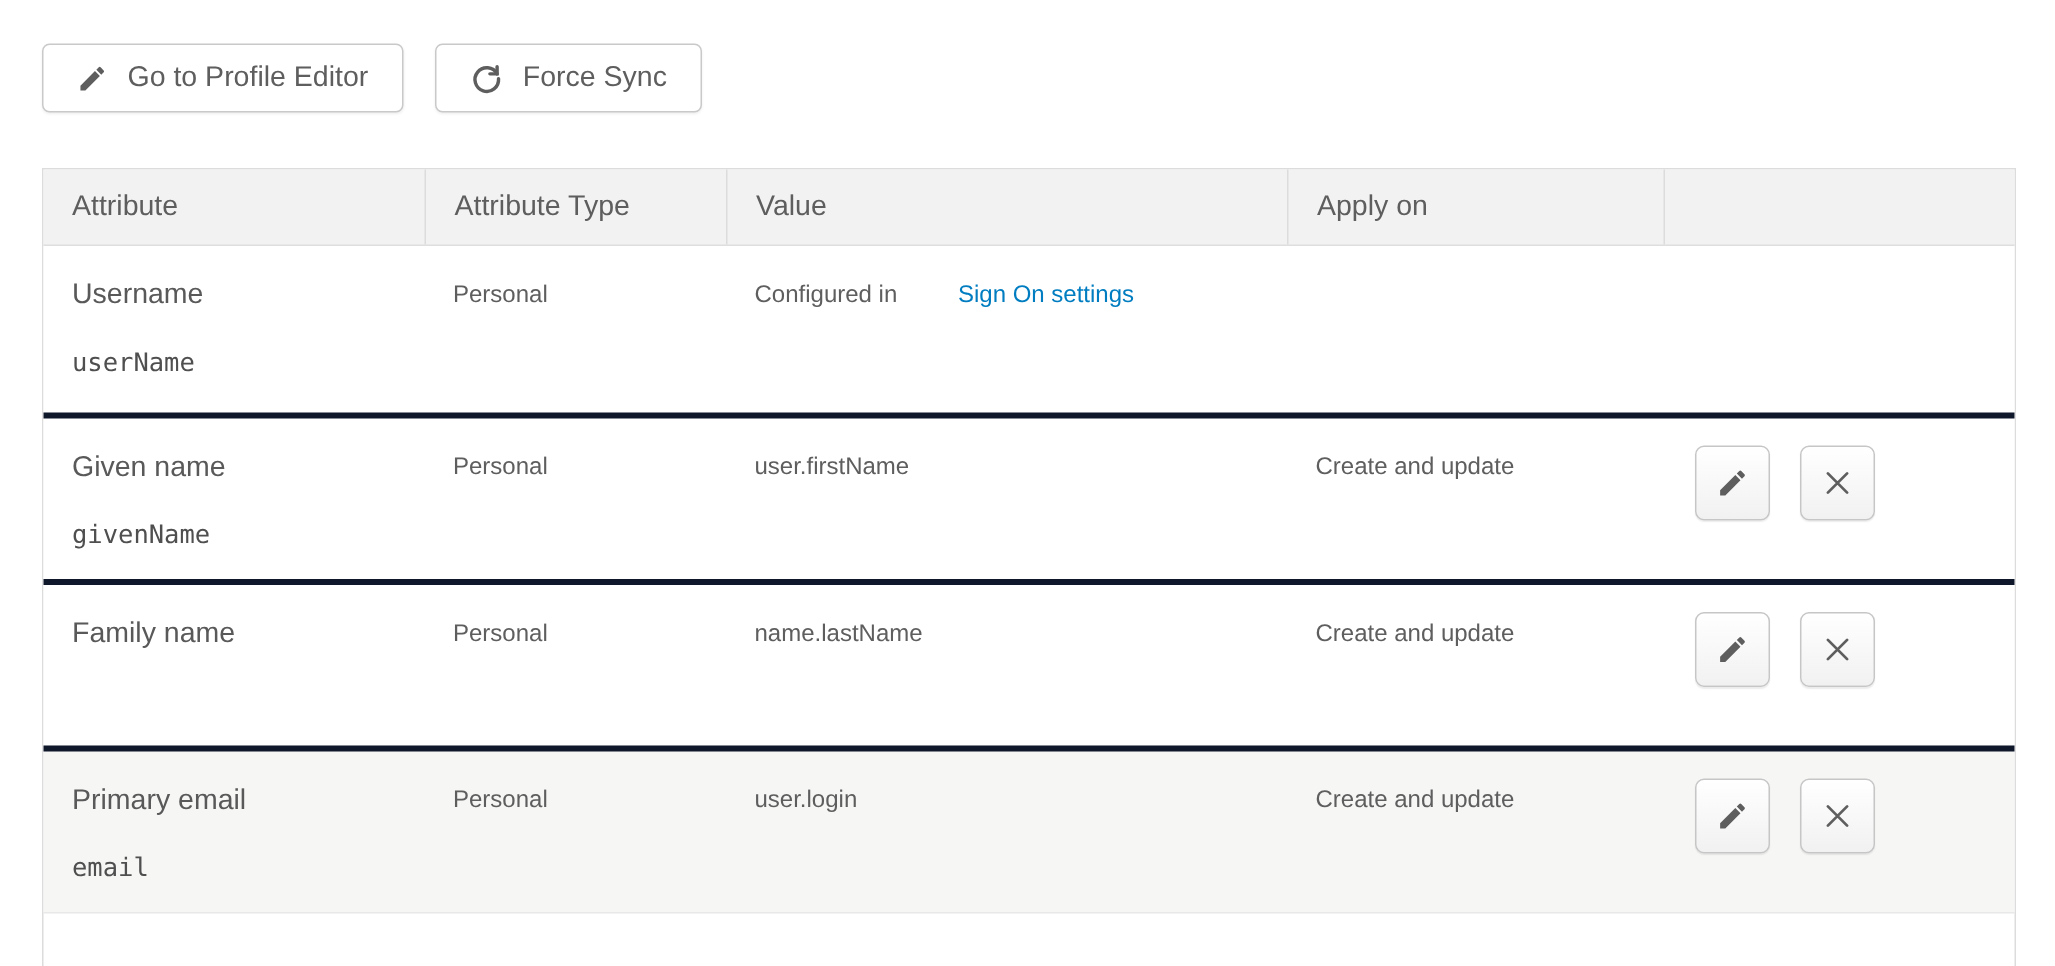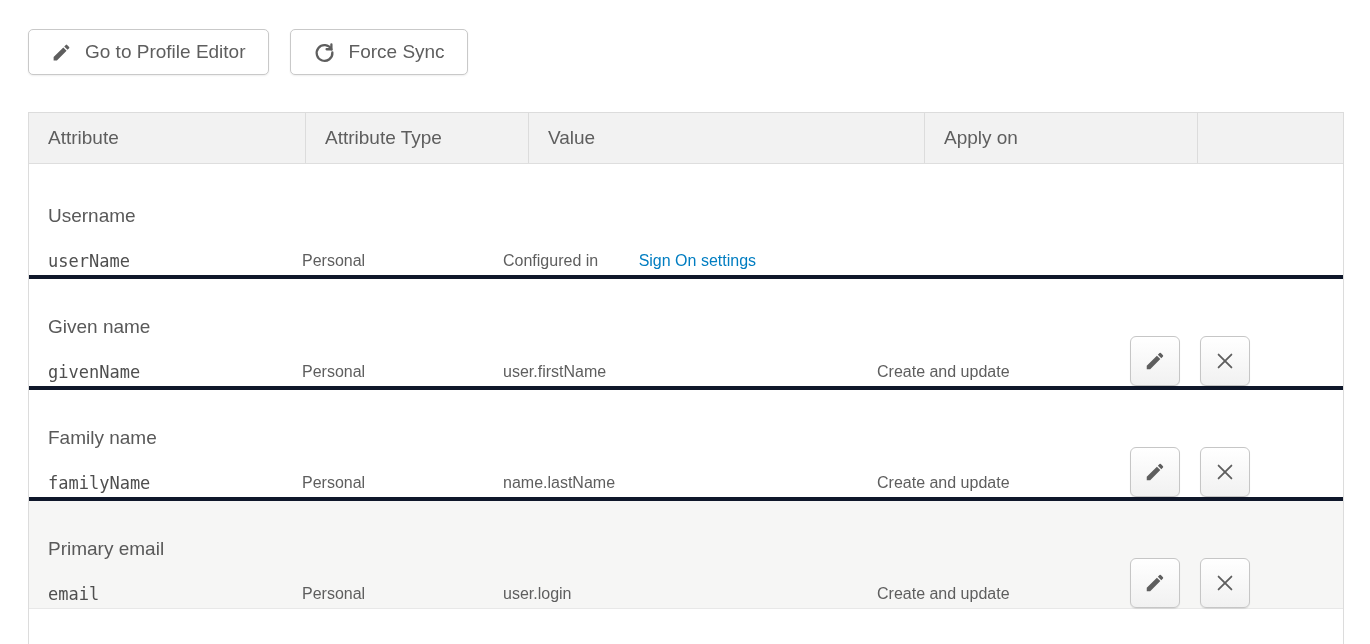--- a/index.html
+++ b/index.html
@@ -12,32 +12,32 @@
     height:46px; display:flex; align-items:center; gap:13px; padding:0 22px;
     background:#ffffff; border:1px solid #c9c9c9; border-radius:5px;
     box-shadow:0 1px 2px rgba(0,0,0,0.07);
     font-size:19px; color:#5e5e5e; cursor:pointer; white-space:nowrap;text-align:center;
   }
   .btn svg { flex:none; }
 
   
   .tbl { position:absolute; left:28px; top:112px; width:1316px;
          border:1px solid #dcdcdc; background:#ffffff; }
-  .thead { display:flex; height:51px; background:#f2f2f2; border-bottom:1px solid #dedede;gap:22px; }
+  .thead { display:flex; height:51px; background:#f2f2f2; border-bottom:1px solid #dedede; }
   .th { display:flex; align-items:center; padding-left:19px;
         font-size:19px; color:#5e5e5e; height:100%; }
   .th + .th { border-left:1px solid #dcdcdc; }
 
   .c1 { width:254px; flex:none; }
   .c2 { width:201px; flex:none; }
   .c3 { width:374px; flex:none; }
   .c4 { width:251px; flex:none; }
   .c5 { flex:1; }
 
-  .tr { display:flex; min-height:111px; background:#ffffff;align-items:flex-end; }
+  .tr { display:flex; min-height:111px; background:#ffffff; }
   .tr + .tr { border-top:4px solid #0f172a; }
   .tr.shaded { background:#f6f6f5; }
   .tr-empty { height:60px; border-top:1px solid #e8e8e8; }
 
   .td { padding:19px 10px 0 19px; }
   .attr-label { font-size:19px; color:#595959; line-height:28px; }
   .attr-name  { font-family:"DejaVu Sans Mono", monospace; font-size:17px;
                 color:#4f4f4f; line-height:28px; margin-top:17px; }
   .type-text, .value-text, .apply-text { font-size:16px; color:#5e5e5e; line-height:28px; }
   .link { color:#007dc1; text-decoration:none; cursor:pointer;margin-left:36px; }
@@ -130,21 +130,20 @@
             <path d="M5 5 L19 19 M19 5 L5 19"></path>
           </svg>
         </span>
       </button>
     </div>
   </div>
 
   <div class="tr">
     <div class="td c1">
       <div class="attr-label">Family name</div>
-      <div class="attr-name">familyName</div>
     </div>
     <div class="td c2">
       <div class="type-text">Personal</div>
     </div>
     <div class="td c3">
       <div class="value-text">name.lastName</div>
     </div>
     <div class="td c4">
       <div class="apply-text">Create and update</div>
     </div>

